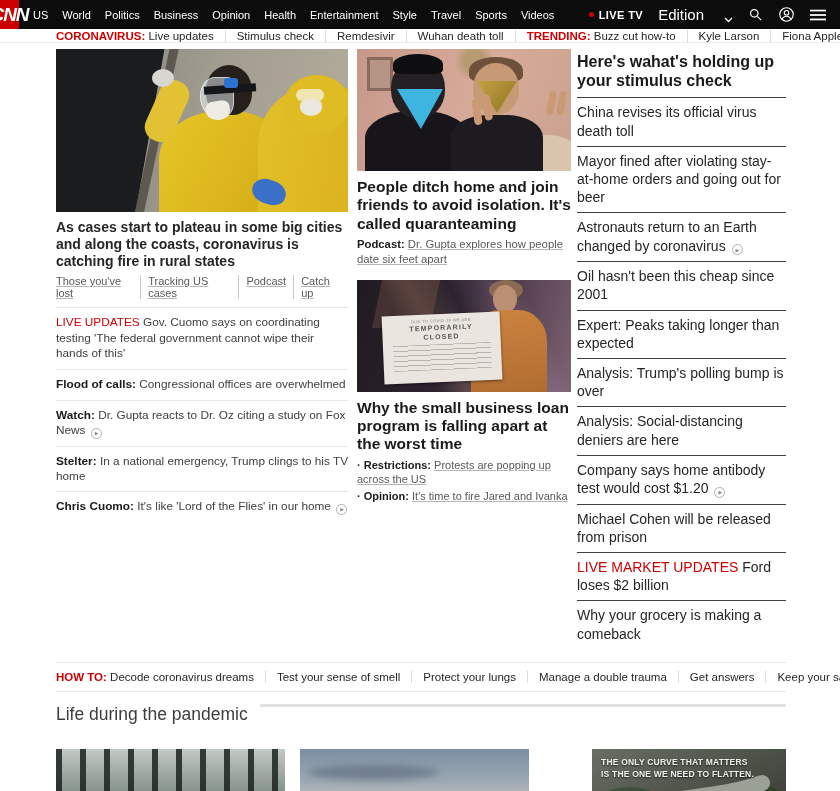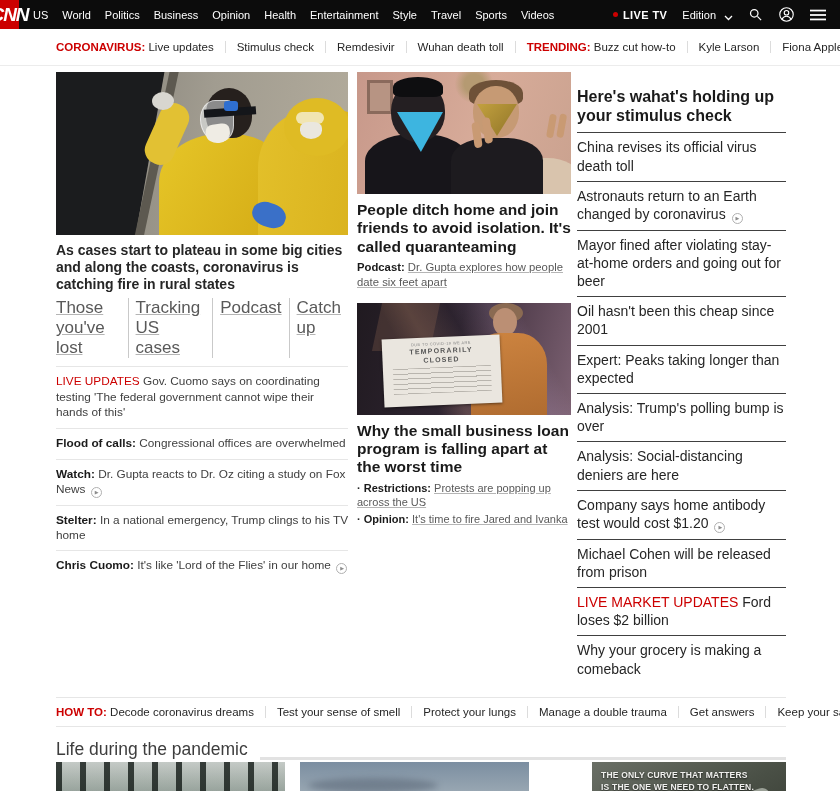--- a/index.html
+++ b/index.html
@@ -8,71 +8,71 @@
 
   
   .topnav{height:29px;background:#0c0c0c;display:flex;align-items:center;padding-right:14px}
   .logo{width:19px;height:29px;background:#cc0000;color:#fff;font-weight:bold;font-style:italic;
         font-size:19px;letter-spacing:-1px;display:flex;align-items:center;justify-content:center;cursor:pointer}
   .navitems{display:flex;align-items:center;margin-left:14px;gap:14px}
   .navitems a{color:#fff;font-size:11px;text-decoration:none;white-space:nowrap;cursor:pointer}
   .nav-right{margin-left:auto;display:flex;align-items:center;gap:15px;color:#fff}
   .livetv{display:flex;align-items:center;font-size:11px;font-weight:bold;letter-spacing:.4px;cursor:pointer}
   .livetv .dot{width:5px;height:5px;border-radius:50%;background:#cc0000;margin-right:5px}
-  .edition{display:flex;align-items:flex-end;font-size:11px;gap:8px;cursor:pointer}
+  .edition{display:flex;align-items:flex-end;font-size:15px;gap:20px;cursor:pointer}
   .icon-btn{display:flex;align-items:center;cursor:pointer}
 
   
-  .ticker{height:37px;display:flex;align-items:center;padding-left:56px;font-size:11.5px;color:#262626;
+  .ticker{height:14px;display:flex;align-items:center;padding-left:56px;font-size:11.5px;color:#262626;
           border-bottom:1px solid #ececec}
   .tcell{padding:0 11px;border-right:1px solid #dcdcdc;white-space:nowrap;cursor:pointer}
   .tcell:first-child{padding-left:0}
   .red{color:#cc0000}
   .rlabel{color:#cc0000;font-weight:bold}
 
   
   .content{display:flex;padding:6px 54px 0 56px}
   .col-left{width:292px;margin-right:9px}
   .col-mid{width:214px;margin-right:6px}
   .col-right{width:211px;margin-left:auto}
 
   .lead-headline{font-size:24.5px;line-height:1.1;font-weight:bold;color:#1a1a1a;text-align:center;
                  letter-spacing:-.4px;margin:4px 0 10px;cursor:pointer}
   .img{position:relative;overflow:hidden;cursor:pointer}
   .img *{position:absolute}
   .lead-subhead{font-size:14px;font-weight:bold;line-height:1.22;color:#262626;margin-top:7px;cursor:pointer}
-  .lead-links{font-size:17px;color:#595959;margin-top:5px;padding-bottom:8px;border-bottom:1px solid #e6e6e6;display:flex}
+  .lead-links{font-size:11px;color:#595959;margin-top:5px;padding-bottom:8px;border-bottom:1px solid #e6e6e6;display:flex}
   .lead-links span{cursor:pointer;text-decoration:underline;text-decoration-color:#b5b5b5;padding:0 7px}
   .lead-links span:first-child{padding-left:0}
   .lead-links span + span{border-left:1px solid #c9c9c9}
   .live-row{padding:7px 0 8px;border-bottom:1px solid #e6e6e6;font-size:11.8px;line-height:1.3;color:#404040;cursor:pointer}
   .lead-item{padding:7px 0;border-bottom:1px solid #e6e6e6;font-size:11.8px;line-height:1.3;color:#404040;cursor:pointer}
   .lead-item:last-child{border-bottom:none}
   .lead-item b,.mid-sub b,.bullet b{color:#1a1a1a}
 
   .play{display:inline-flex;align-items:center;justify-content:center;width:11px;height:11px;
         border:1px solid #b0b0b0;border-radius:50%;vertical-align:-1px;margin-left:2px}
   .play::before{content:"▶";font-size:5px;color:#8c8c8c;margin-left:1px}
 
   .mid-head{font-size:15.5px;font-weight:bold;line-height:1.18;color:#1a1a1a;margin:7px 0 4px;cursor:pointer}
   .mid-sub{font-size:11.3px;color:#595959;line-height:1.32;cursor:pointer}
   .mid-sub u,.bullet u{text-decoration:underline;text-decoration-color:#b5b5b5}
   .mid-gap{margin-top:13px}
   .bullet{font-size:11px;color:#595959;line-height:1.3;margin-bottom:3px;cursor:pointer}
   .bullet::before{content:"· ";font-weight:bold;color:#262626}
 
-  .right-head{font-size:16px;font-weight:bold;line-height:1.2;color:#1a1a1a;margin:15px 0 7px;cursor:pointer}
+  .right-head{font-size:16px;font-weight:bold;line-height:1.2;color:#1a1a1a;margin:3px 0 7px;cursor:pointer}
   .right-item{padding:5px 0 6px;border-top:1px solid #404040;font-size:14px;line-height:1.3;color:#262626;cursor:pointer}
 
   
   .howto{margin:13px 54px 0 56px;border-top:1px solid #e6e6e6;border-bottom:1px solid #e6e6e6;
          padding:8px 0;display:flex;align-items:center;font-size:11.5px;color:#262626}
 
   
-  .section-head{display:flex;align-items:flex-end;margin:12px 54px 2px 56px}
+  .section-head{display:flex;align-items:flex-start;margin:12px 54px 24px 56px}
   .section-title{font-size:17.5px;color:#3d3d3d;white-space:nowrap}
   .section-rule{flex:1;height:3px;background:#e2e2e2;margin-left:12px}
 
   
   .bottom{display:flex;padding:0 54px 0 56px}
   .b-col1{width:229px;margin-right:15px}
   .b-col2{width:229px}
   .b-col3{width:194px;margin-left:auto}
 
   
@@ -290,22 +290,22 @@
       </div>
       <div class="bullet">
         <b>Opinion:</b>
         <u>It's time to fire Jared and Ivanka</u>
       </div>
     </div>
 
     <div class="col-right">
       <h3 class="right-head">Here's wahat's holding up your stimulus check</h3>
       <div class="right-item"><span>China revises its official virus death toll</span></div>
+      <div class="right-item"><span>Mayor fined after violating stay-at-home orders and going out for beer</span></div>
       <div class="right-item"><span>Astronauts return to an Earth changed by coronavirus</span> <span class="play"></span></div>
-      <div class="right-item"><span>Mayor fined after violating stay-at-home orders and going out for beer</span></div>
       <div class="right-item"><span>Oil hasn't been this cheap since 2001</span></div>
       <div class="right-item"><span>Expert: Peaks taking longer than expected</span></div>
       <div class="right-item"><span>Analysis: Trump's polling bump is over</span></div>
       <div class="right-item"><span>Analysis: Social-distancing deniers are here</span></div>
       <div class="right-item"><span>Company says home antibody test would cost $1.20</span> <span class="play"></span></div>
       <div class="right-item"><span>Michael Cohen will be released from prison</span></div>
       <div class="right-item"><span class="red">LIVE MARKET UPDATES</span> <span>Ford loses $2 billion</span></div>
       <div class="right-item"><span>Why your grocery is making a comeback</span></div>
     </div>
   </main>

